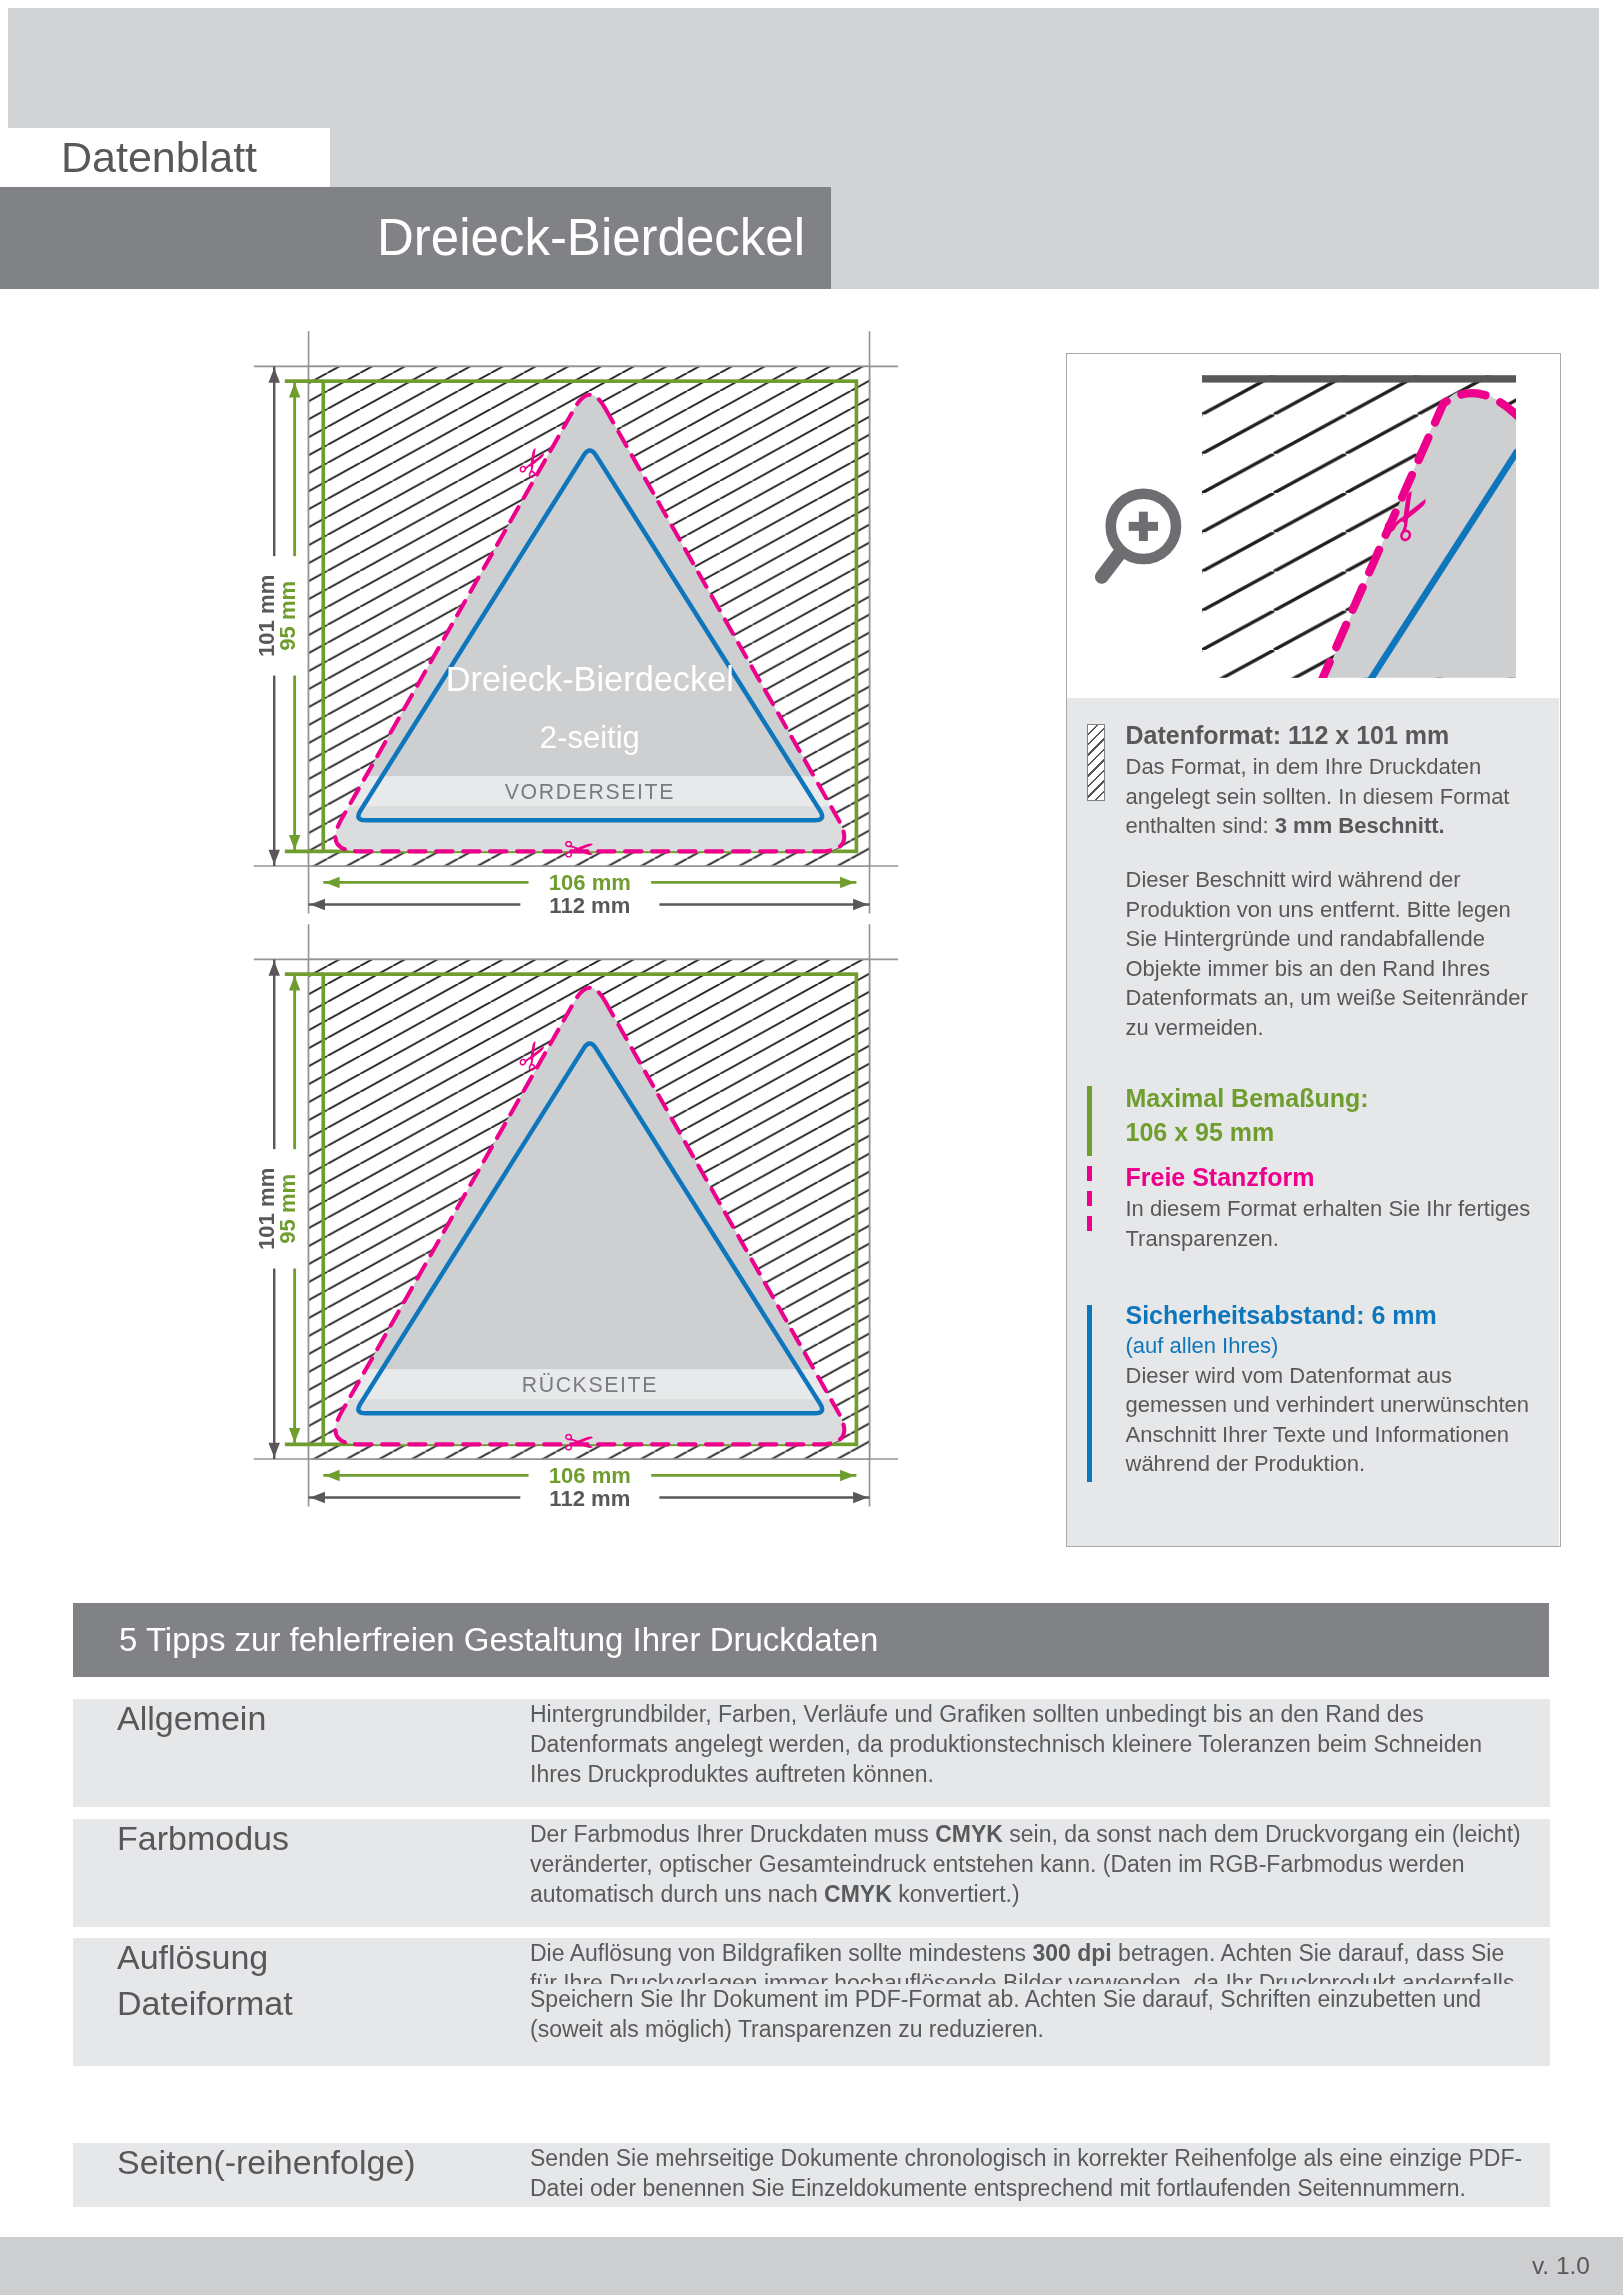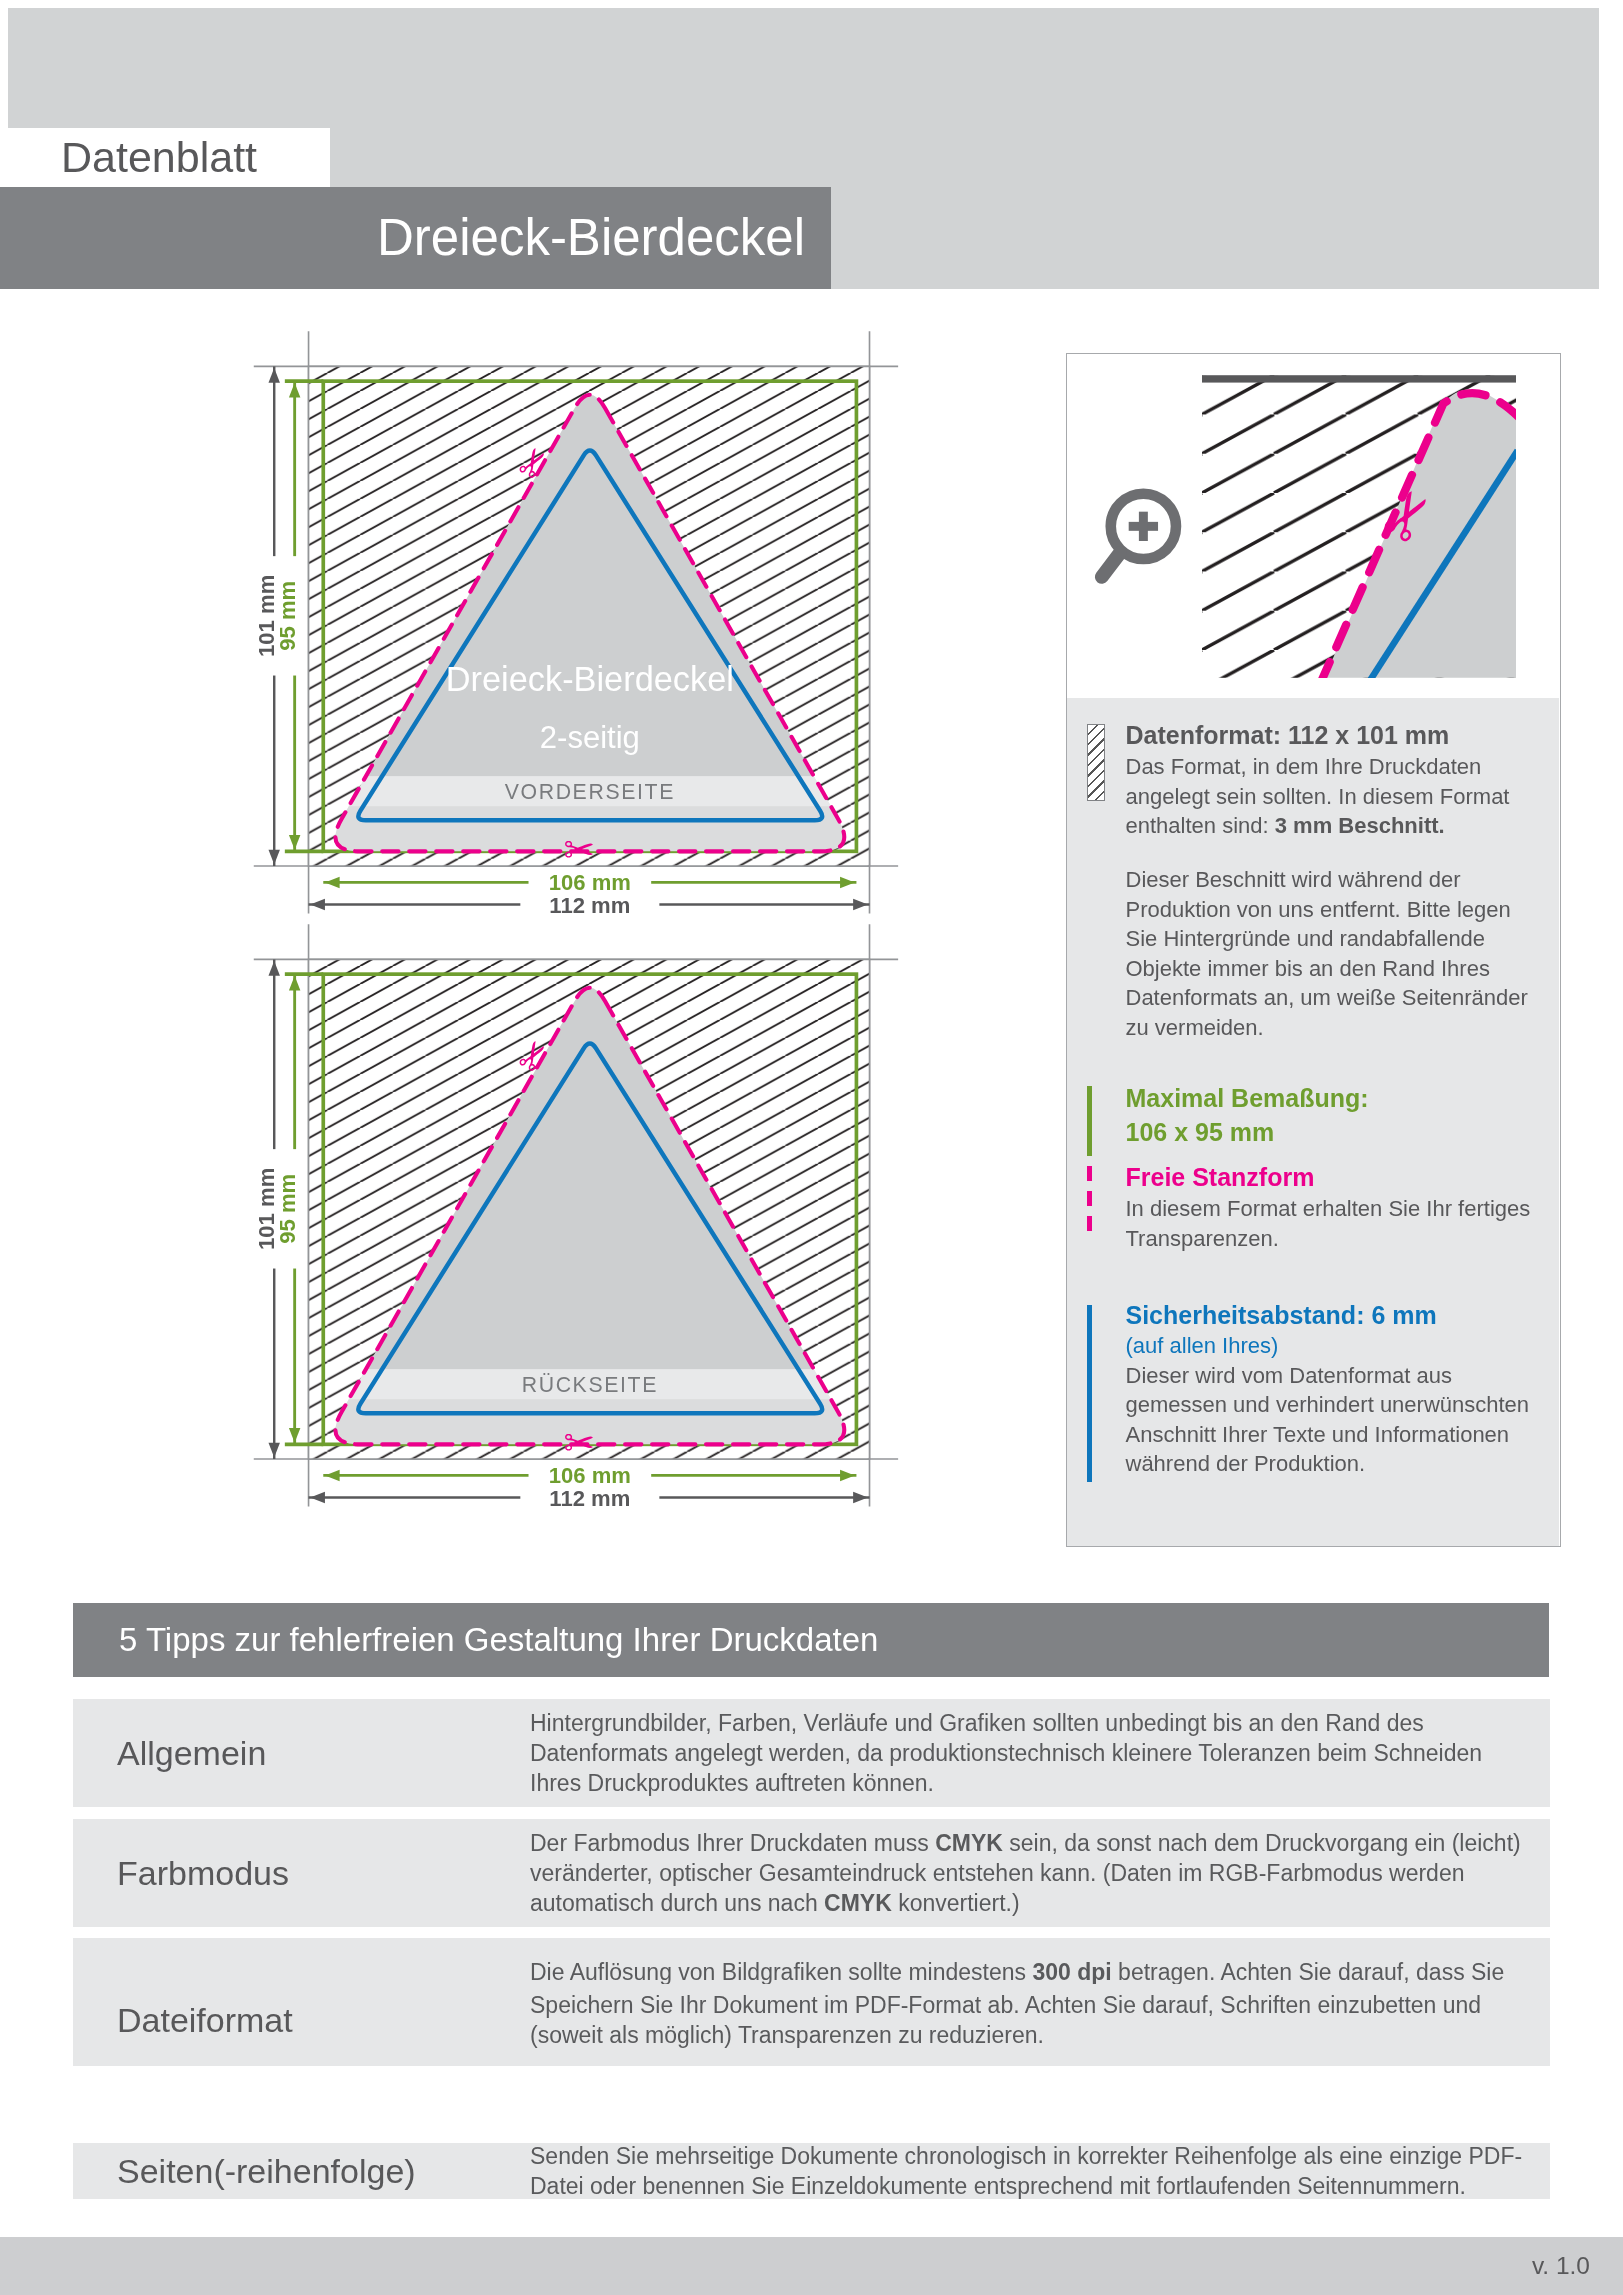--- a/index.html
+++ b/index.html
@@ -56,21 +56,21 @@
   .h-dark{font-size:25px;font-weight:bold;color:var(--darkgray);line-height:33px}
   .h-green{font-size:25px;font-weight:bold;color:var(--green);line-height:34px}
   .h-magenta{font-size:25px;font-weight:bold;color:var(--magenta);line-height:33px}
   .h-blue{font-size:25px;font-weight:bold;color:var(--blue);line-height:31px}
   .sub-blue{font-size:22px;color:var(--blue);line-height:29.5px}
   .ptext{font-size:22px;line-height:29.5px;color:var(--darkgray)}
 
   
   .tips-bar{left:73px;top:1603px;width:1476px;height:74px;background:var(--midgray)}
   .tips-bar span{display:block;line-height:74px;padding-left:46px;font-size:33px;font-weight:300;color:#fff}
-  .tip-row{left:73px;width:1477px;background:var(--rowbg);display:flex;align-items:center}
+  .tip-row{left:73px;width:1477px;background:var(--rowbg);display:flex;align-items:flex-start}
   .tip-label{width:457px;padding-left:44px;font-size:34px;font-weight:300;color:var(--darkgray);flex:none}
   .tip-text{width:1006px;font-size:23px;line-height:30px;color:#595a5c}
 
   
   .footer{left:0;top:2237px;width:1623px;height:58px;background:var(--footerbg)}
   .footer span{display:block;line-height:58px;text-align:right;padding-right:33px;font-size:24.5px;color:var(--darkgray)}
 </style>
 </head>
 <body>
 
@@ -313,21 +313,21 @@
     <div class="tip-text">Der Farbmodus Ihrer Druckdaten muss <b>CMYK</b> sein, da sonst nach dem Druckvorgang ein (leicht) veränderter, optischer Gesamteindruck entstehen kann. (Daten im RGB-Farbmodus werden automatisch durch uns nach <b>CMYK</b> konvertiert.)</div>
   </div>
   <div class="abs tip-row" style="top:1938px;height:128px">
     <div class="tip-label">Auflösung</div>
     <div class="tip-text">Die Auflösung von Bildgrafiken sollte mindestens <b>300 dpi</b> betragen. Achten Sie darauf, dass Sie für Ihre Druckvorlagen immer hochauflösende Bilder verwenden, da Ihr Druckprodukt andernfalls (leicht) pixelig wirken kann.</div>
   </div>
   <div class="abs tip-row" style="top:1984px;height:72px">
     <div class="tip-label">Dateiformat</div>
     <div class="tip-text">Speichern Sie Ihr Dokument im PDF-Format ab. Achten Sie darauf, Schriften einzubetten und (soweit als möglich) Transparenzen zu reduzieren.</div>
   </div>
-  <div class="abs tip-row" style="top:2143px;height:56px">
+  <div class="abs tip-row" style="top:2143px;height:64px">
     <div class="tip-label">Seiten(-reihenfolge)</div>
     <div class="tip-text">Senden Sie mehrseitige Dokumente chronologisch in korrekter Reihenfolge als eine einzige PDF-Datei oder benennen Sie Einzeldokumente entsprechend mit fortlaufenden Seitennummern.</div>
   </div>
 
   <div class="abs footer">
     <span>v. 1.0</span>
   </div>
 
 </div>
 

